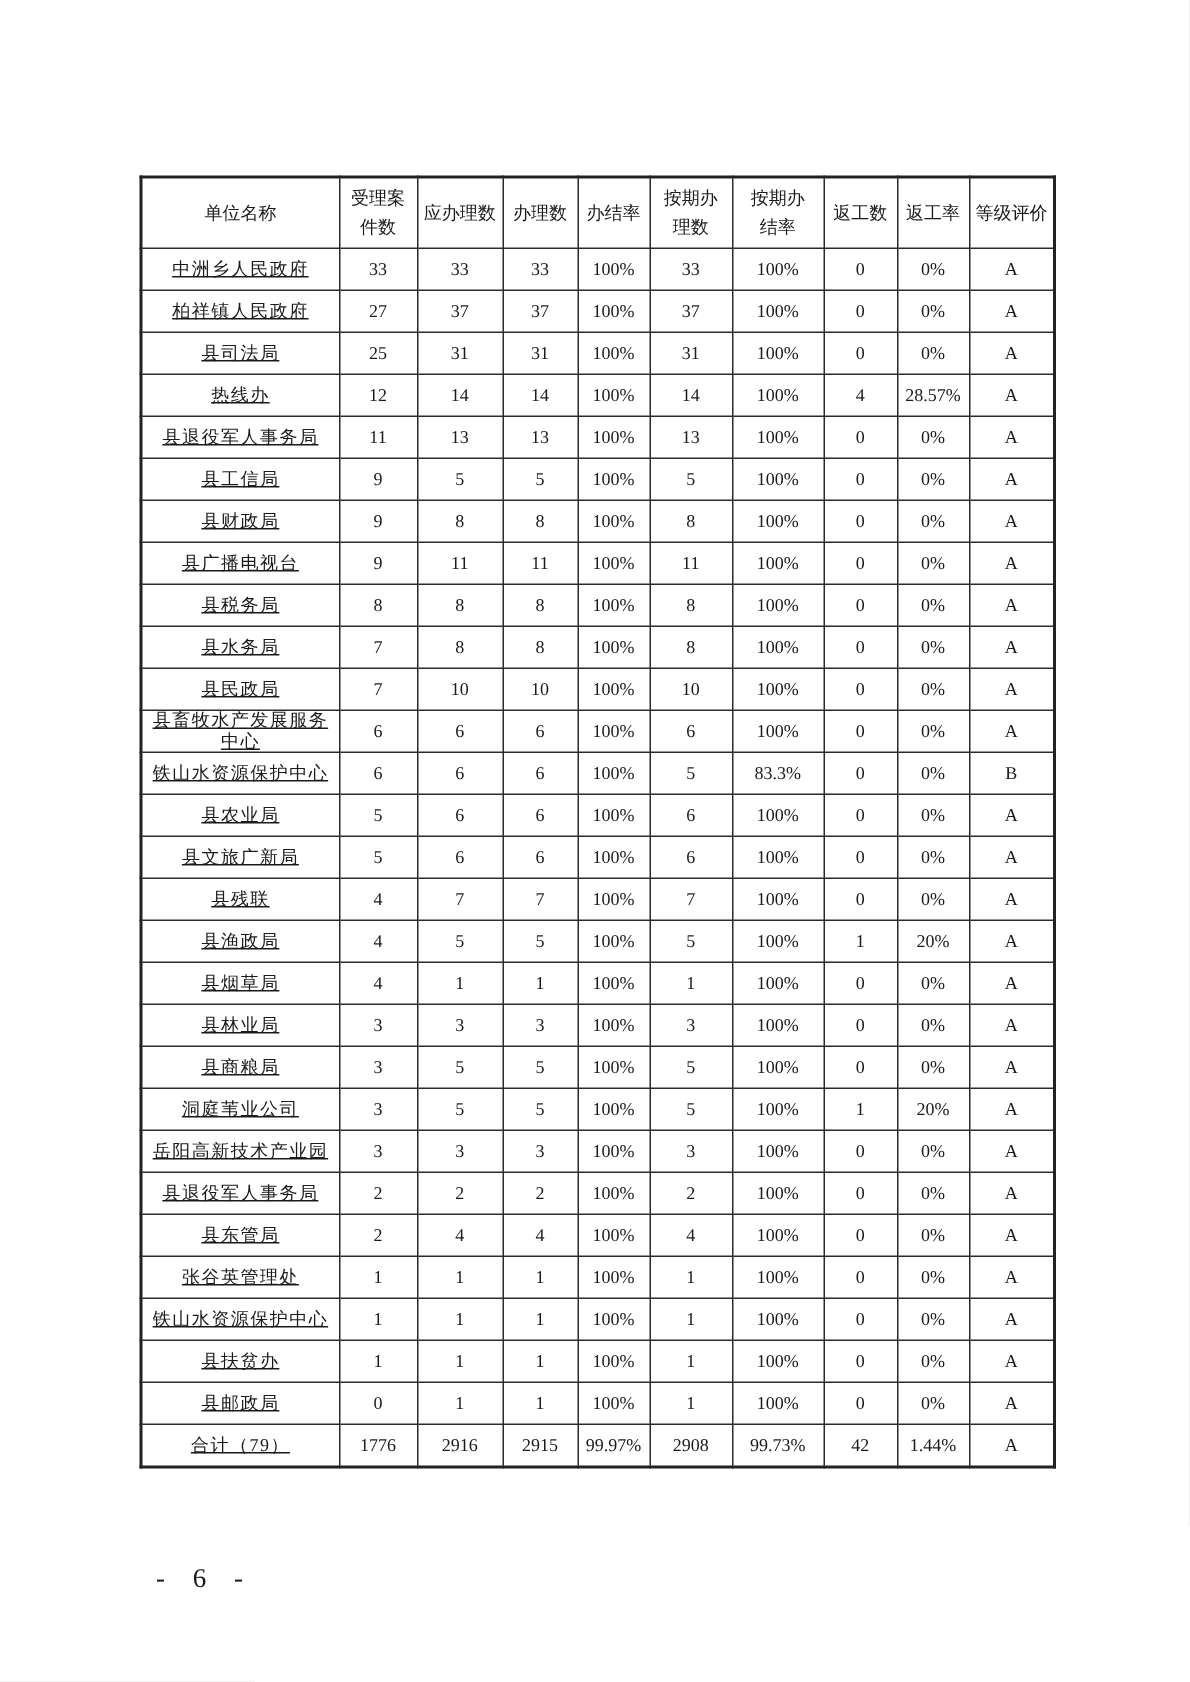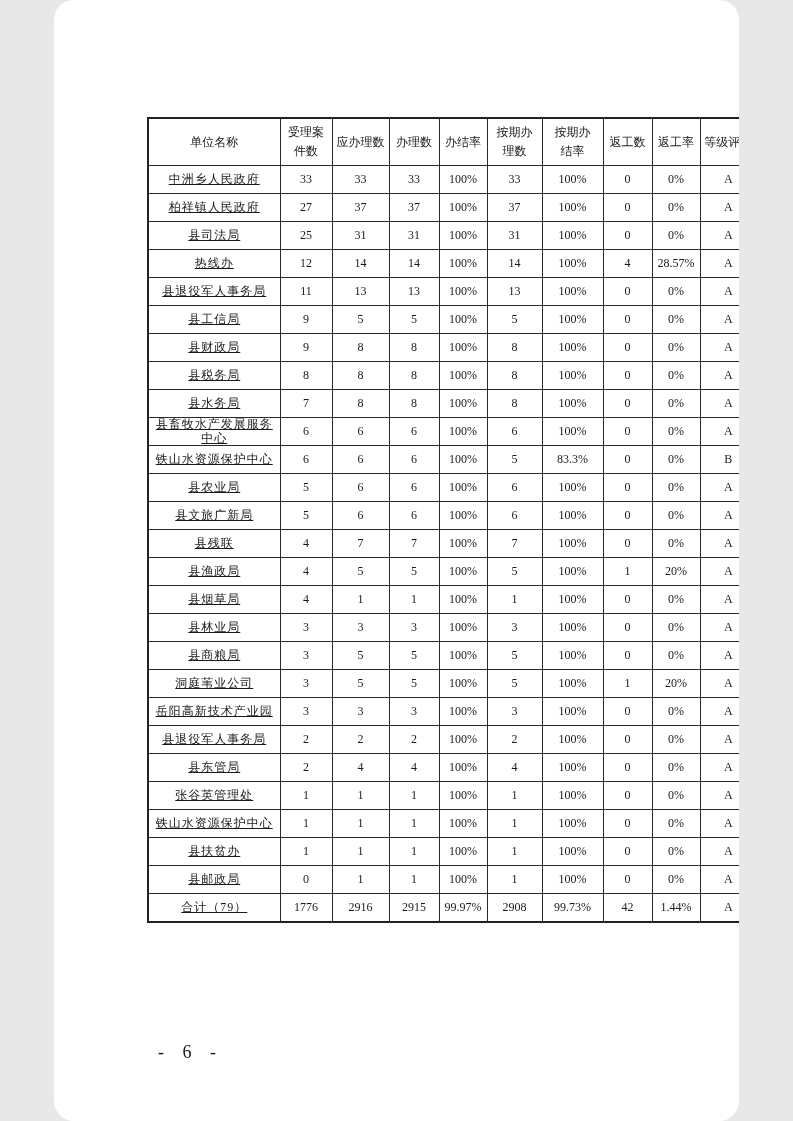--- a/index.html
+++ b/index.html
@@ -2,28 +2,27 @@
 <html><head>
 <meta charset="utf-8">
 <style>
   html, body {
     margin: 0;
     padding: 0;
     background: #e8e8e8;
   }
   .page {
     position: relative;
-    width: 685px;
+    width: 793px;
     height: 1121px;
     background: #ffffff;
     font-family: "Liberation Serif", "DejaVu Serif", serif;
     color: #1a1a1a;
     overflow: hidden;
     margin: 0 auto;
-    border-radius: 20px;
   }
   table.report-table {
     position: absolute;
     left: 93px;
     top: 117px;
     width: 609px;
     border-collapse: collapse;
     table-layout: fixed;
     border: 2px solid #222222;
   }
@@ -173,38 +172,62 @@
           <td>8</td>
           <td>8</td>
           <td>100%</td>
           <td>8</td>
           <td>100%</td>
           <td>0</td>
           <td>0%</td>
           <td>A</td>
         </tr>
         <tr>
+          <td class="unit-cell">县广播电视台</td>
+          <td>9</td>
+          <td>11</td>
+          <td>11</td>
+          <td>100%</td>
+          <td>11</td>
+          <td>100%</td>
+          <td>0</td>
+          <td>0%</td>
+          <td>A</td>
+        </tr>
+        <tr>
           <td class="unit-cell">县税务局</td>
           <td>8</td>
           <td>8</td>
           <td>8</td>
           <td>100%</td>
           <td>8</td>
           <td>100%</td>
           <td>0</td>
           <td>0%</td>
           <td>A</td>
         </tr>
         <tr>
           <td class="unit-cell">县水务局</td>
           <td>7</td>
           <td>8</td>
           <td>8</td>
           <td>100%</td>
           <td>8</td>
+          <td>100%</td>
+          <td>0</td>
+          <td>0%</td>
+          <td>A</td>
+        </tr>
+        <tr>
+          <td class="unit-cell">县民政局</td>
+          <td>7</td>
+          <td>10</td>
+          <td>10</td>
+          <td>100%</td>
+          <td>10</td>
           <td>100%</td>
           <td>0</td>
           <td>0%</td>
           <td>A</td>
         </tr>
         <tr>
           <td class="unit-cell">县畜牧水产发展服务中心</td>
           <td>6</td>
           <td>6</td>
           <td>6</td>

